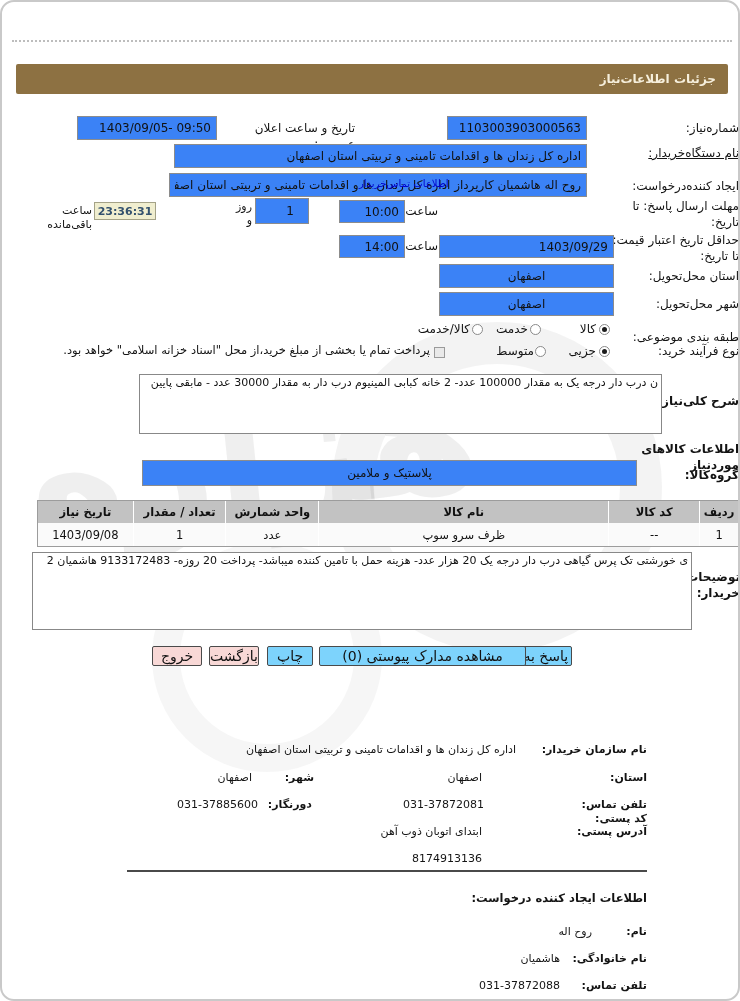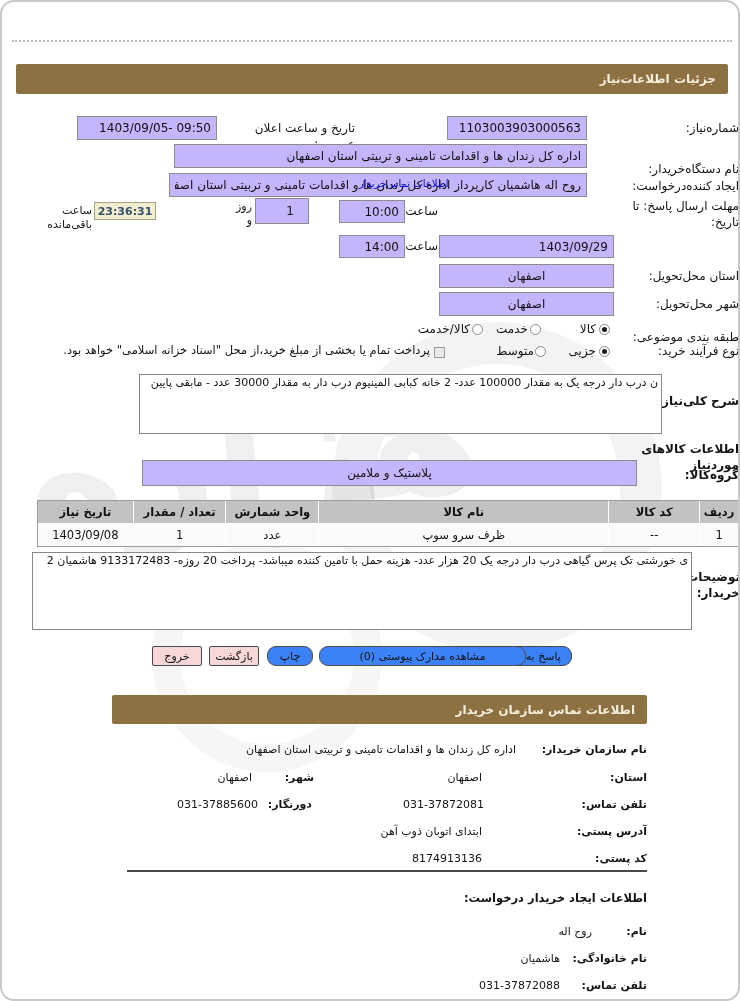--- a/index.html
+++ b/index.html
@@ -3,33 +3,33 @@
 <meta charset="utf-8">
 <style>
   html,body{margin:0;padding:0;background:#fff;}
   .page{position:relative;width:740px;height:1001px;background:#fff;border:2px solid #c9c9c9;
         border-radius:14px;box-sizing:border-box;overflow:hidden;
         font-family:"DejaVu Sans","Liberation Sans",sans-serif;}
   .abs{position:absolute;box-sizing:border-box;}
   .lbl{font-size:12px;color:#141414;direction:rtl;text-align:right;line-height:1.3;}
   .sm{font-size:11px;}
   .b{font-weight:bold;}
-  .inp{background:#c4b5fd;border:1px solid #8c8c8c;font-size:12px;color:#111;padding:0 5px;
+  .inp{background:#3b82f6;border:1px solid #8c8c8c;font-size:12px;color:#111;padding:0 5px;
        box-sizing:border-box;font-family:inherit;}
   .rtl{direction:rtl;text-align:right;}
   .ltr{direction:ltr;text-align:right;}
   .ctr{text-align:center;}
   .hdrbar{background:#8d7142;color:#f6efdc;font-weight:bold;font-size:12px;display:flex;
           align-items:center;padding:0 12px;direction:rtl;border-radius:2px;}
   .radio{width:11px;height:11px;border:1px solid #8a8a8a;border-radius:50%;background:#fff;}
   .radio.sel::after{content:"";display:block;width:5px;height:5px;border-radius:50%;background:#1c1c1c;margin:2px;}
   .chk{width:11px;height:11px;border:1px solid #9a9a9a;background:#e9e9e9;}
-  .btn{font-size:11px;color:#111;border:1px solid #4a4a4a;display:flex;align-items:center;
+  .btn{font-size:14px;color:#111;border:1px solid #4a4a4a;display:flex;align-items:center;
        justify-content:center;border-radius:2px;cursor:pointer;direction:rtl;}
-  .green{background:#3b82f6;border-radius:9px;}
+  .green{background:#7dd3fc;}
   .pink{background:#f8d8d6;}
   .ta{background:#fff;border:1px solid #888;font-size:11px;color:#111;direction:rtl;
       resize:none;overflow:hidden;padding:1px 3px;box-sizing:border-box;font-family:inherit;}
   .link{color:#0000cc;font-size:10px;direction:rtl;cursor:pointer;background:transparent;}
   .rem{background:#f0eecf;border:1px solid #a4a287;color:#33516e;font-size:11px;font-weight:bold;
        display:flex;align-items:center;justify-content:center;}
   .tbl{direction:rtl;border:1px solid #9c9c9c;background:#fff;}
   .trow{display:flex;gap:1px;background:#fff;}
   .th{background:#c2c2c2;color:#111;font-weight:bold;font-size:11.5px;display:flex;
       align-items:center;justify-content:center;height:22px;}
@@ -53,35 +53,36 @@
 
   <div class="abs hdrbar" style="left:14px;top:62px;width:712px;height:30px;">
     <span>جزئیات اطلاعات‌نیاز</span>
   </div>
 
   <div class="abs lbl" style="left:625px;top:119px;width:112px;">شماره‌نیاز:</div>
   <input class="abs inp ltr" readonly="" style="left: 445px; top: 114px; width: 140px; height: 24px;" value="1103003903000563">
   <div class="abs lbl" style="left:215px;top:119px;width:138px;">تاریخ و ساعت اعلان عمومی:</div>
   <input class="abs inp ltr" readonly="" style="left: 75px; top: 114px; width: 140px; height: 24px;" value="1403/09/05- 09:50">
 
-  <div class="abs lbl" style="left:618px;top:160px;width:119px;">نام دستگاه‌خریدار:</div>
+  <div class="abs lbl" style="left:618px;top:144px;width:119px;text-decoration:underline;">نام دستگاه‌خریدار:</div>
   <input class="abs inp rtl" readonly="" style="left: 172px; top: 142px; width: 413px; height: 24px;" value="اداره کل زندان ها و اقدامات تامینی و تربیتی استان اصفهان">
 
   <div class="abs lbl" style="left:612px;top:177px;width:125px;">ایجاد کننده‌درخواست:</div>
   <input class="abs inp rtl" readonly="" style="left: 167px; top: 171px; width: 418px; height: 24px;" value="روح اله هاشمیان کارپرداز اداره کل زندان ها و اقدامات تامینی و تربیتی استان اصفهان">
   <div class="abs link" style="left:357px;top:176px;width:98px;text-align:left;">اطلاعات تماس‌خریدار</div>
 
   <div class="abs lbl" style="left:608px;top:197px;width:129px;">مهلت ارسال پاسخ: تا تاریخ:</div>
   <div class="abs lbl" style="left:404px;top:202px;width:32px;">ساعت</div>
   <input class="abs inp ltr" readonly="" style="left: 337px; top: 198px; width: 66px; height: 23px;" value="10:00">
   <input class="abs inp ltr" readonly="" style="left: 253px; top: 196px; width: 54px; height: 26px; padding-right: 14px;" value="1">
   <div class="abs lbl sm" style="left:228px;top:198px;width:22px;">روز و</div>
   <div class="abs rem" style="left:92px;top:200px;width:62px;height:18px;">23:36:31</div>
   <div class="abs lbl sm" style="left:20px;top:202px;width:70px;">ساعت باقی‌مانده</div>
 
+  <div class="abs lbl" style="left:604px;top:231px;width:133px;">حداقل تاریخ اعتبار قیمت: تا تاریخ:</div>
   <input class="abs inp ltr" readonly="" style="left: 437px; top: 233px; width: 175px; height: 23px;" value="1403/09/29">
   <div class="abs lbl" style="left:404px;top:237px;width:32px;">ساعت</div>
   <input class="abs inp ltr" readonly="" style="left: 337px; top: 233px; width: 66px; height: 23px;" value="14:00">
 
   <div class="abs lbl" style="left:645px;top:267px;width:92px;">استان محل‌تحویل:</div>
   <input class="abs inp rtl ctr" readonly="" style="left: 437px; top: 262px; width: 175px; height: 24px; text-align: center;" value="اصفهان">
   <div class="abs lbl" style="left:649px;top:295px;width:88px;">شهر محل‌تحویل:</div>
   <input class="abs inp rtl ctr" readonly="" style="left: 437px; top: 290px; width: 175px; height: 24px; text-align: center;" value="اصفهان">
 
   <div class="abs lbl" style="left:626px;top:328px;width:111px;">طبقه بندی موضوعی:</div>
@@ -131,46 +132,43 @@
     <span>خریدار:</span>
   </div>
   <textarea class="abs ta" readonly="" style="left: 30px; top: 550px; width: 660px; height: 78px;">ی خورشتی تک پرس گیاهی درب دار درجه یک 20 هزار عدد- هزینه حمل با تامین کننده میباشد- پرداخت 20 روزه- 9133172483 هاشمیان 2</textarea>
 
   <div class="abs btn green" style="left:494px;top:644px;width:76px;height:20px;">پاسخ به نیاز</div>
   <div class="abs btn green" style="left:317px;top:644px;width:207px;height:20px;">مشاهده مدارک پیوستی (0)</div>
   <div class="abs btn green" style="left:265px;top:644px;width:46px;height:20px;">چاپ</div>
   <div class="abs btn pink" style="left:207px;top:644px;width:50px;height:20px;">بازگشت</div>
   <div class="abs btn pink" style="left:150px;top:644px;width:50px;height:20px;">خروج</div>
 
-  <div class="abs hdrbar" style="left:110px;top:693px;width:535px;height:29px;">
-    <span>اطلاعات تماس سازمان خریدار</span>
-  </div>
 
   <div class="abs lbl sm b" style="left:515px;top:741px;width:130px;">نام سازمان خریدار:</div>
   <div class="abs lbl sm" style="left:198px;top:741px;width:316px;">اداره کل زندان ها و اقدامات تامینی و تربیتی استان اصفهان</div>
 
   <div class="abs lbl sm b" style="left:598px;top:769px;width:47px;">استان:</div>
   <div class="abs lbl sm" style="left:428px;top:769px;width:52px;">اصفهان</div>
   <div class="abs lbl sm b" style="left:276px;top:769px;width:36px;">شهر:</div>
   <div class="abs lbl sm" style="left:201px;top:769px;width:49px;">اصفهان</div>
 
   <div class="abs lbl sm b" style="left:576px;top:796px;width:69px;">تلفن تماس:</div>
   <div class="abs lbl sm ltr" style="left:398px;top:796px;width:84px;">031-37872081</div>
   <div class="abs lbl sm b" style="left:258px;top:796px;width:52px;">دورنگار:</div>
   <div class="abs lbl sm ltr" style="left:172px;top:796px;width:84px;">031-37885600</div>
 
   <div class="abs lbl sm b" style="left:574px;top:823px;width:71px;">آدرس پستی:</div>
   <div class="abs lbl sm" style="left:358px;top:823px;width:122px;">ابتدای اتوبان ذوب آهن</div>
 
-  <div class="abs lbl sm b" style="left:586px;top:850px;width:59px;">کد پستی:</div>
+  <div class="abs lbl sm b" style="left:586px;top:810px;width:59px;">کد پستی:</div>
   <div class="abs lbl sm ltr" style="left:398px;top:850px;width:82px;">8174913136</div>
 
   <div class="abs divider" style="left:125px;top:868px;width:520px;"></div>
 
-  <div class="abs lbl b" style="left:453px;top:889px;width:192px;font-size:11.5px;">اطلاعات ایجاد خریدار درخواست:</div>
+  <div class="abs lbl b" style="left:453px;top:889px;width:192px;font-size:11.5px;">اطلاعات ایجاد کننده درخواست:</div>
 
   <div class="abs lbl sm b" style="left:613px;top:923px;width:32px;">نام:</div>
   <div class="abs lbl sm" style="left:536px;top:923px;width:54px;">روح اله</div>
 
   <div class="abs lbl sm b" style="left:561px;top:950px;width:84px;">نام خانوادگی:</div>
   <div class="abs lbl sm" style="left:502px;top:950px;width:56px;">هاشمیان</div>
 
   <div class="abs lbl sm b" style="left:576px;top:977px;width:69px;">تلفن تماس:</div>
   <div class="abs lbl sm ltr" style="left:472px;top:977px;width:86px;">031-37872088</div>
 

